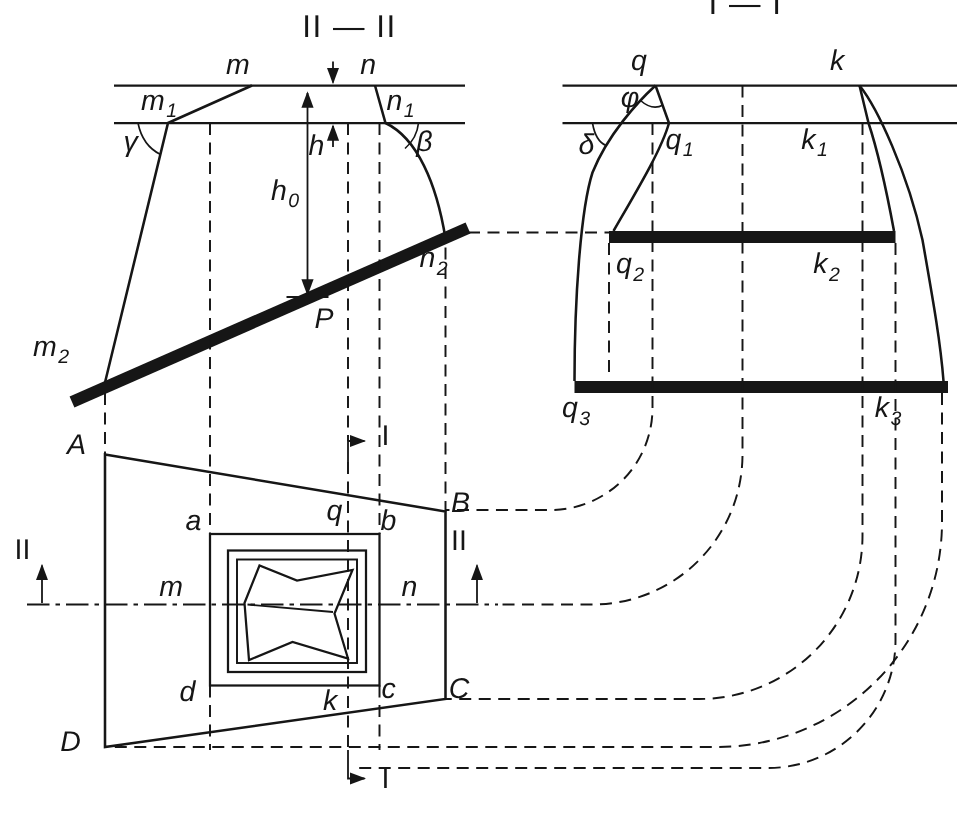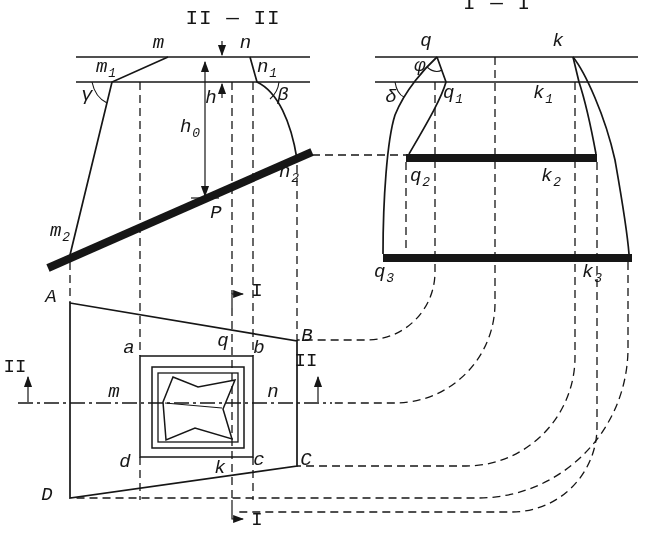--- a/index.html
+++ b/index.html
@@ -1,18 +1,18 @@
 <!DOCTYPE html>
 <html><head>
 <meta charset="utf-8">
 <style>
   html,body { margin:0; padding:0; background:#ffffff; }
   .fig {
     position:relative; width:645px; height:546px; background:#ffffff;
-    font-family:Liberation Mono, monospace; overflow:hidden;
+    font-family:Liberation Sans, sans-serif; overflow:hidden;
   }
   .fig svg { position:absolute; left:0; top:0; }
   .lbl {
     position:absolute; transform:translate(-50%,-50%);
     font-style:italic; font-size:19px; color:#161616;
     white-space:nowrap; line-height:1; pointer-events:none;
   }
   .lbl sub { font-size:13px; font-style:italic; vertical-align:-0.35em; margin-left:1px; }
   .lbl.title { font-style:normal; font-size:21px; letter-spacing:1px; }
   .lbl.roman { font-style:normal; font-size:19px; }
@@ -104,21 +104,21 @@
   <div class="lbl title" style="left:497px;top:3px"><span>I — I</span></div>
 
   <div class="lbl" style="left:159px;top:45px"><span>m</span><sub></sub></div>
   <div class="lbl" style="left:246px;top:45px"><span>n</span><sub></sub></div>
   <div class="lbl" style="left:106px;top:69px"><span>m</span><sub>1</sub></div>
   <div class="lbl" style="left:267px;top:69px"><span>n</span><sub>1</sub></div>
   <div class="lbl" style="left:87px;top:95px"><span>γ</span></div>
   <div class="lbl" style="left:283px;top:95px"><span>β</span></div>
   <div class="lbl" style="left:211px;top:98px"><span>h</span></div>
   <div class="lbl" style="left:190px;top:129px"><span>h</span><sub>0</sub></div>
-  <div class="lbl" style="left:60px;top:233px"><span>m</span><sub>2</sub></div>
+  <div class="lbl" style="left:34px;top:233px"><span>m</span><sub>2</sub></div>
   <div class="lbl" style="left:289px;top:174px"><span>n</span><sub>2</sub></div>
   <div class="lbl" style="left:216px;top:213px"><span>P</span></div>
 
   <div class="lbl" style="left:426px;top:41px"><span>q</span></div>
   <div class="lbl" style="left:558px;top:41px"><span>k</span></div>
   <div class="lbl" style="left:420px;top:66px"><span>φ</span></div>
   <div class="lbl" style="left:391px;top:97px"><span>δ</span></div>
   <div class="lbl" style="left:453px;top:95px"><span>q</span><sub>1</sub></div>
   <div class="lbl" style="left:543px;top:95px"><span>k</span><sub>1</sub></div>
   <div class="lbl" style="left:420px;top:178px"><span>q</span><sub>2</sub></div>

